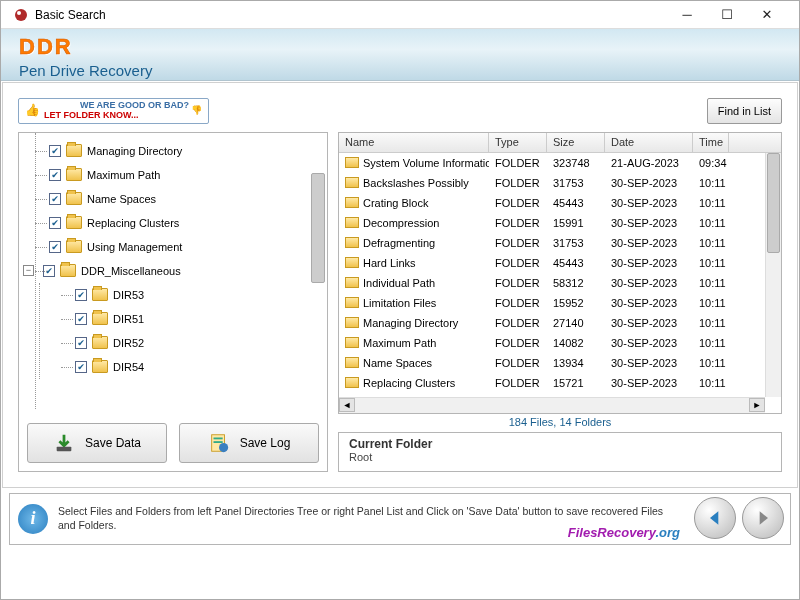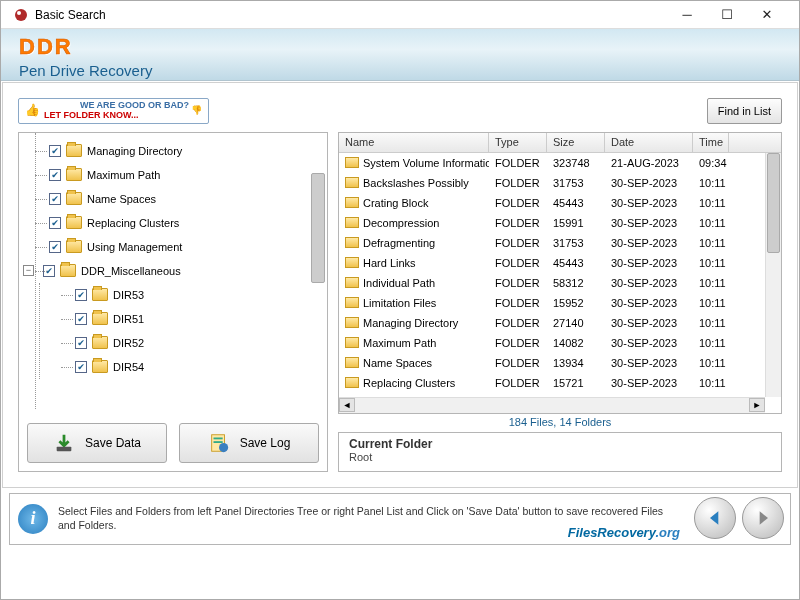--- a/index.html
+++ b/index.html
@@ -52,21 +52,21 @@
 .vscroll { position:absolute; top:20px; right:0; bottom:16px; width:16px; background:#f0f0f0; border-left:1px solid #ddd; }
 .vscroll .vthumb { position:absolute; top:0; left:1px; right:1px; height:100px; background:#cdcdcd; border:1px solid #aaa; border-radius:2px; }
 .statline { color:#1a5f8f; font-size:11px; text-align:center; padding:2px 0; }
 .curfolder { border:1px solid #b5b5b5; padding:4px 10px 8px; margin-top:2px; }
 .curfolder .lbl { font-size:12px; font-weight:bold; color:#333; }
 .curfolder .val { font-size:11px; color:#444; }
 .footer { margin:6px 8px 0; border:1px solid #b5b5b5; padding:6px 8px; display:flex; align-items:center; gap:10px; background:#fff; position:relative; height:52px; }
 .info-icon { width:30px; height:30px; border-radius:50%; background:radial-gradient(#6fb8e8,#2a7fc0); display:flex; align-items:center; justify-content:center; color:#fff; font-family:Georgia,serif; font-style:italic; font-weight:bold; font-size:18px; flex-shrink:0; }
 .footer .txt { font-size:10.5px; color:#333; line-height:1.3; flex:1; padding-right: 100px; }
 .footer .logo { position:absolute; right:110px; bottom:4px; font-size:13px; font-style:italic; font-weight:bold; }
-.footer .logo .fr { color:#0369a1; } .footer .logo .org { color:#2a7fc0; }
+.footer .logo .fr { color:#a21caf; } .footer .logo .org { color:#2a7fc0; }
 .navbtns { position:absolute; right:6px; top:3px; display:flex; gap:6px; }
 .navbtn { width:42px; height:42px; border-radius:50%; background:radial-gradient(circle at 35% 30%, #fff, #d8d8d8 55%, #b8b8b8); border:1px solid #999; display:flex; align-items:center; justify-content:center; }
 .navbtn svg { width:20px; height:20px; }
 .outerframe { border: 3px solid #fff; outline: 1px solid #d0d0d0; margin: 2px; padding: 4px; }
 </style>
 </head>
 <body>
 
 <div class="titlebar">
   <span class="icon">

